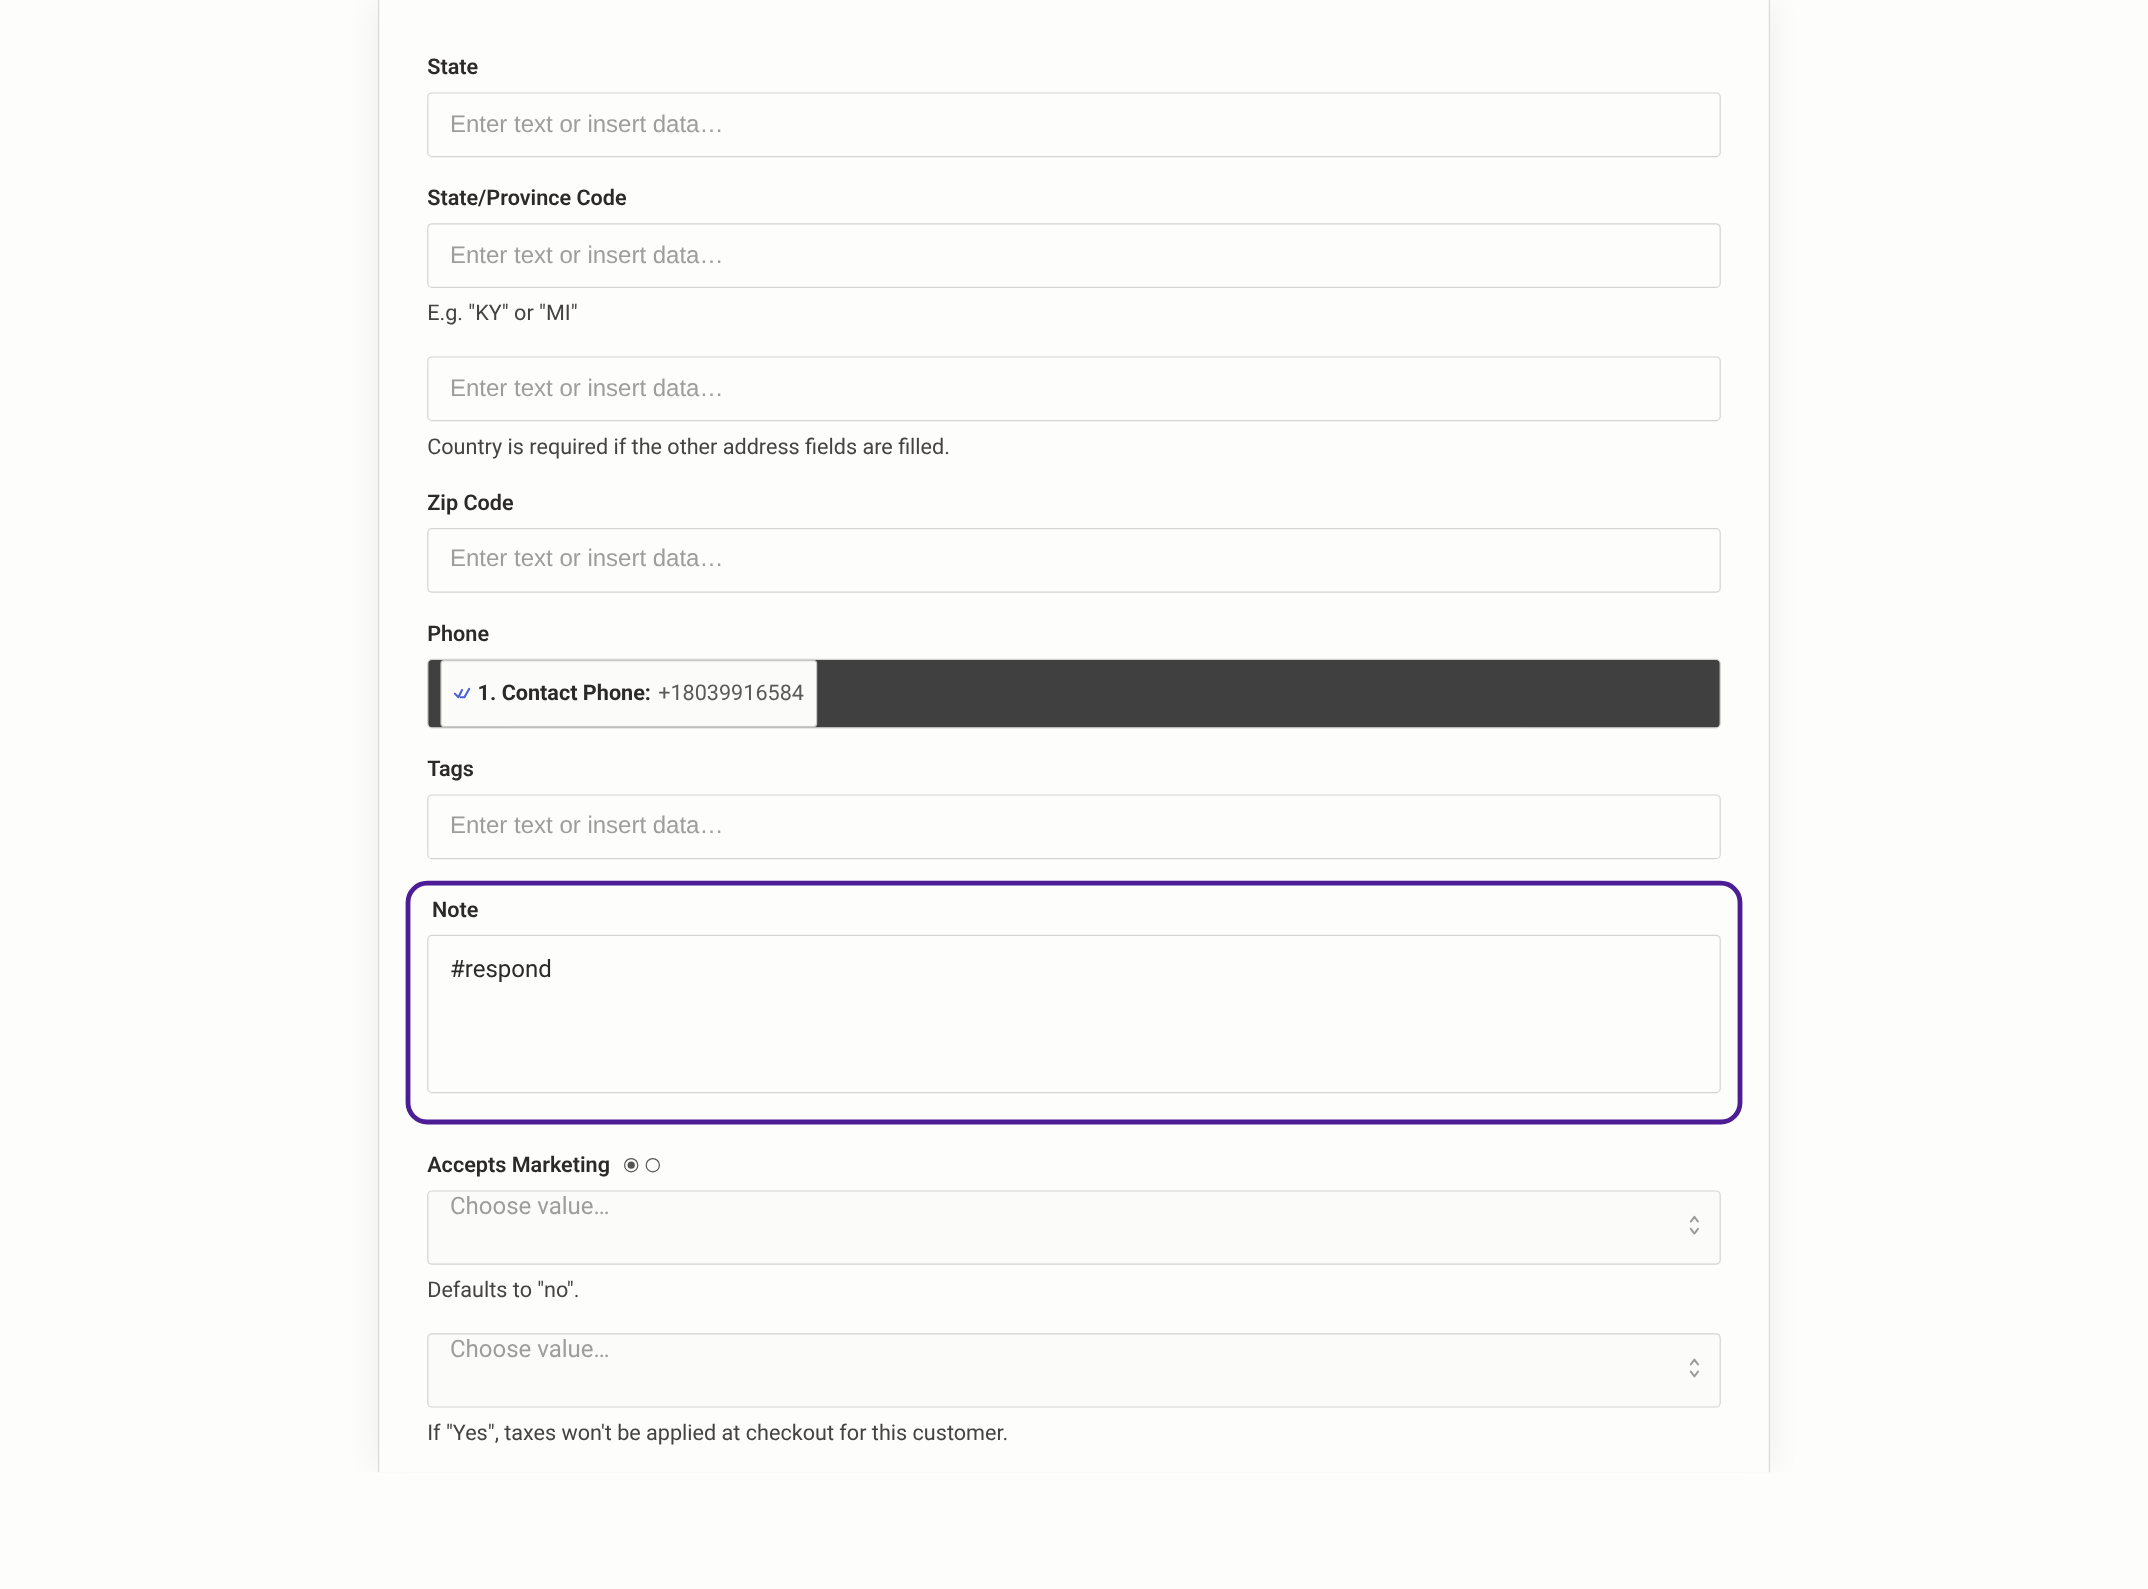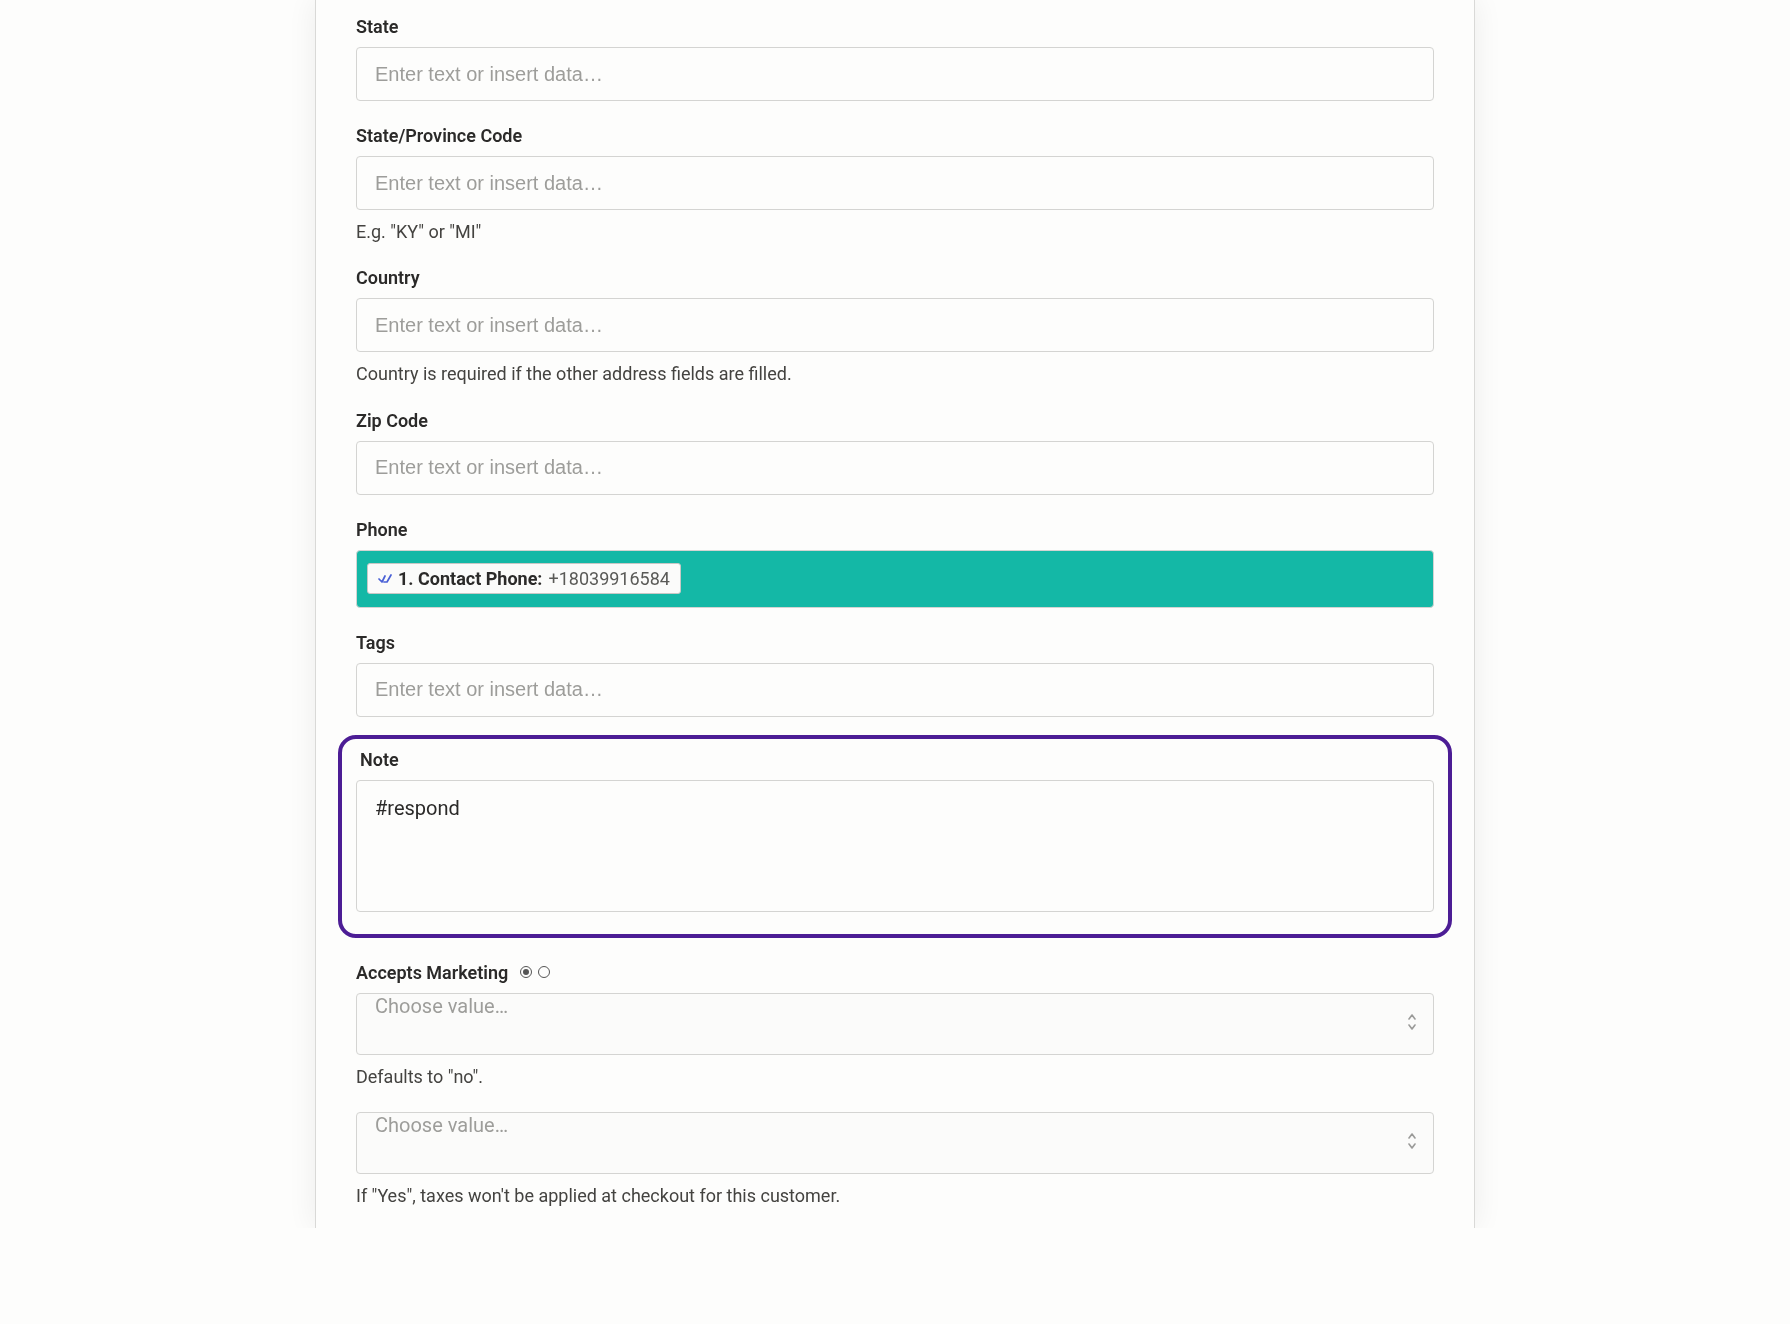--- a/index.html
+++ b/index.html
@@ -19,22 +19,22 @@
       background: #fdfdfc;
       border-left: 1px solid #d9d9d7;
       border-right: 1px solid #d9d9d7;
       box-shadow: 0 0 28px rgba(0,0,0,0.07);
       padding: 0 40px 20px 40px;
     }
     .field {
       margin-top: 24px;
     }
     .field:first-child {
-      margin-top: 0;
-      padding-top: 16px;
+      margin-top: 14px;
+      padding-top: 32px;
     }
     .label {
       font-size: 18px;
       font-weight: 600;
       color: #2b2a29;
       margin-bottom: 10px;
       display: flex;
       align-items: center;
       gap: 8px;
     }
@@ -58,24 +58,23 @@
       font-size: 18px;
       color: #444340;
       margin-top: 10px;
       line-height: 1.3;
     }
     .phone-input-wrap {
       width: 100%;
       height: 58px;
       border: 1px solid #d4d4d2;
       border-radius: 4px;
-      background: #14b8a6;
+      background: #404040;
       padding: 0 10px;
       display: flex;
-      align-items: center;
     }
     .pill {
       display: inline-flex;
       align-items: center;
       border: 1px solid #c8c8c6;
       border-radius: 3px;
       padding: 4px 10px;
       font-size: 18px;
       background: #fbfbfa;
       gap: 6px;
@@ -177,21 +176,20 @@
     <input class="input" type="text" placeholder="Enter text or insert data…" style="">
   </div>
 
   <div class="field">
     <div class="label">State/Province Code</div>
     <input class="input" type="text" placeholder="Enter text or insert data…" style="">
     <div class="helper">E.g. "KY" or "MI"</div>
   </div>
 
   <div class="field">
-    <div class="label">Country</div>
     <input class="input" type="text" placeholder="Enter text or insert data…" style="">
     <div class="helper">Country is required if the other address fields are filled.</div>
   </div>
 
   <div class="field">
     <div class="label">Zip Code</div>
     <input class="input" type="text" placeholder="Enter text or insert data…" style="">
   </div>
 
   <div class="field">

